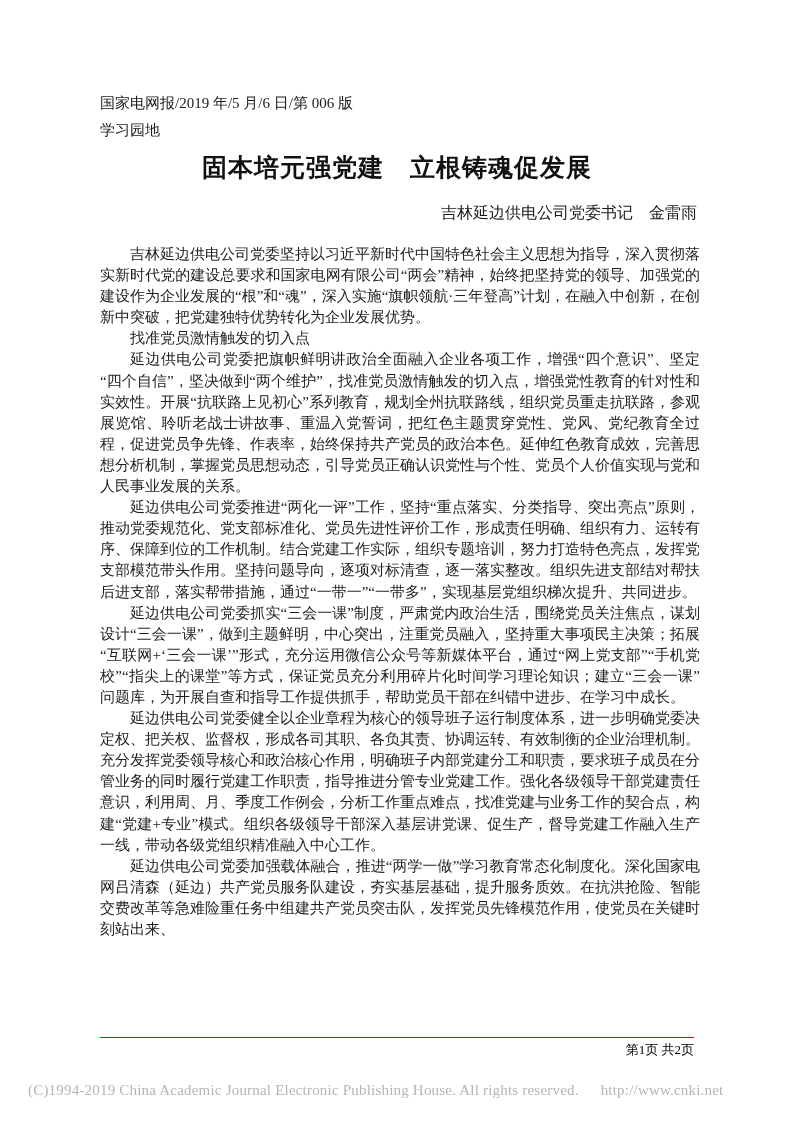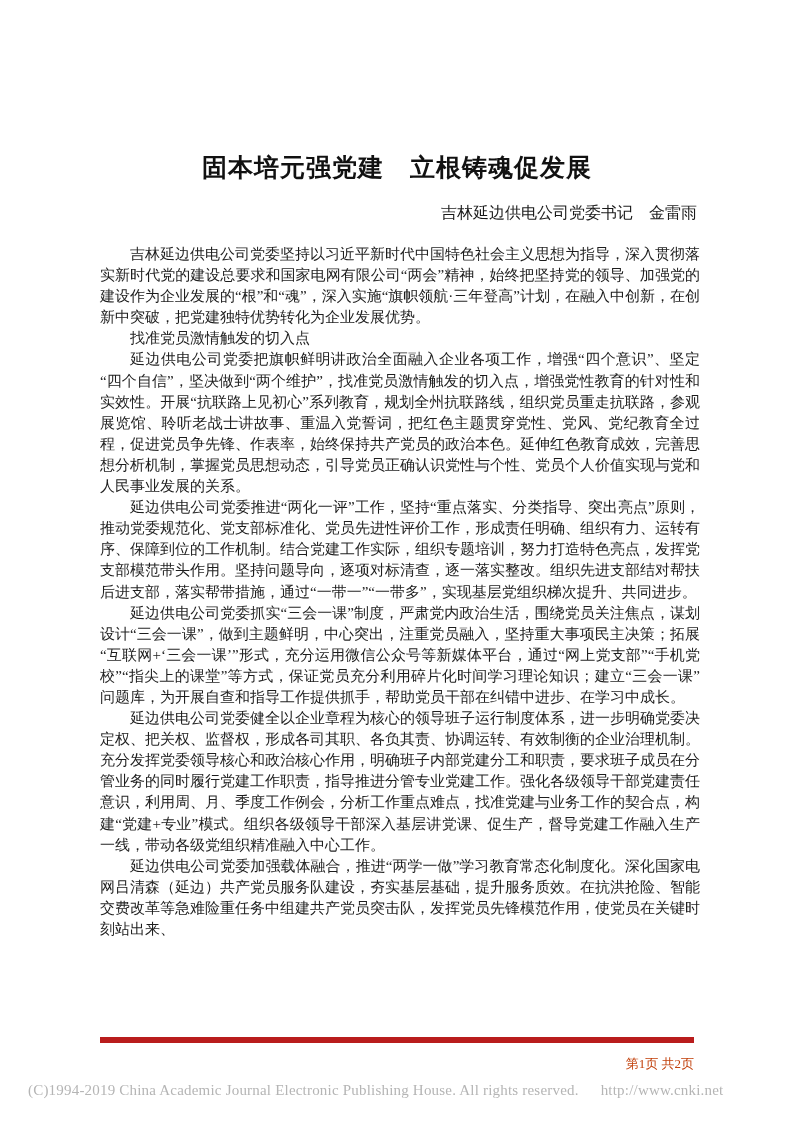--- a/index.html
+++ b/index.html
@@ -41,41 +41,45 @@
     position: absolute;
     left: 100px; top: 244px; width: 600px;
     font-size: 15px; line-height: 21.1px;
     text-align: justify;
     color: #1d1d1d;
   }
   .article-body p { text-indent: 2em; }
   .page-footer {
     position: absolute;
     left: 100px; top: 1037px; width: 594px;
-    border-top: 6px solid #b91c1c;
-    padding-top: 12px;
+    border-top: 1px solid #b91c1c;
+    padding-top: 3px;
     text-align: right;
     font-size: 13px;
-    color: #c2410c;
+    color: #000000;
   }
   .copyright-line {
     position: absolute;
     left: 28px; top: 1082px; width: 740px;
     font-size: 15px;
     color: #b5b5b5;
     letter-spacing: 0.2px;
     white-space: nowrap;
   }
   .copyright-line .url { margin-left: 22px; }
 </style>
 </head>
 <body>
 
 <div class="page">
 
+  <div class="header">
+    <div>国家电网报/2019 年/5 月/6 日/第 006 版</div>
+    <div>学习园地</div>
+  </div>
 
   <div class="article-title">固本培元强党建　立根铸魂促发展</div>
 
   <div class="article-byline">吉林延边供电公司党委书记　金雷雨</div>
 
   <div class="article-body">
     <p>吉林延边供电公司党委坚持以习近平新时代中国特色社会主义思想为指导，深入贯彻落实新时代党的建设总要求和国家电网有限公司“两会”精神，始终把坚持党的领导、加强党的建设作为企业发展的“根”和“魂”，深入实施“旗帜领航·三年登高”计划，在融入中创新，在创新中突破，把党建独特优势转化为企业发展优势。</p>
     <p>找准党员激情触发的切入点</p>
     <p>延边供电公司党委把旗帜鲜明讲政治全面融入企业各项工作，增强“四个意识”、坚定“四个自信”，坚决做到“两个维护”，找准党员激情触发的切入点，增强党性教育的针对性和实效性。开展“抗联路上见初心”系列教育，规划全州抗联路线，组织党员重走抗联路，参观展览馆、聆听老战士讲故事、重温入党誓词，把红色主题贯穿党性、党风、党纪教育全过程，促进党员争先锋、作表率，始终保持共产党员的政治本色。延伸红色教育成效，完善思想分析机制，掌握党员思想动态，引导党员正确认识党性与个性、党员个人价值实现与党和人民事业发展的关系。</p>
     <p>延边供电公司党委推进“两化一评”工作，坚持“重点落实、分类指导、突出亮点”原则，推动党委规范化、党支部标准化、党员先进性评价工作，形成责任明确、组织有力、运转有序、保障到位的工作机制。结合党建工作实际，组织专题培训，努力打造特色亮点，发挥党支部模范带头作用。坚持问题导向，逐项对标清查，逐一落实整改。组织先进支部结对帮扶后进支部，落实帮带措施，通过“一带一”“一带多”，实现基层党组织梯次提升、共同进步。</p>

